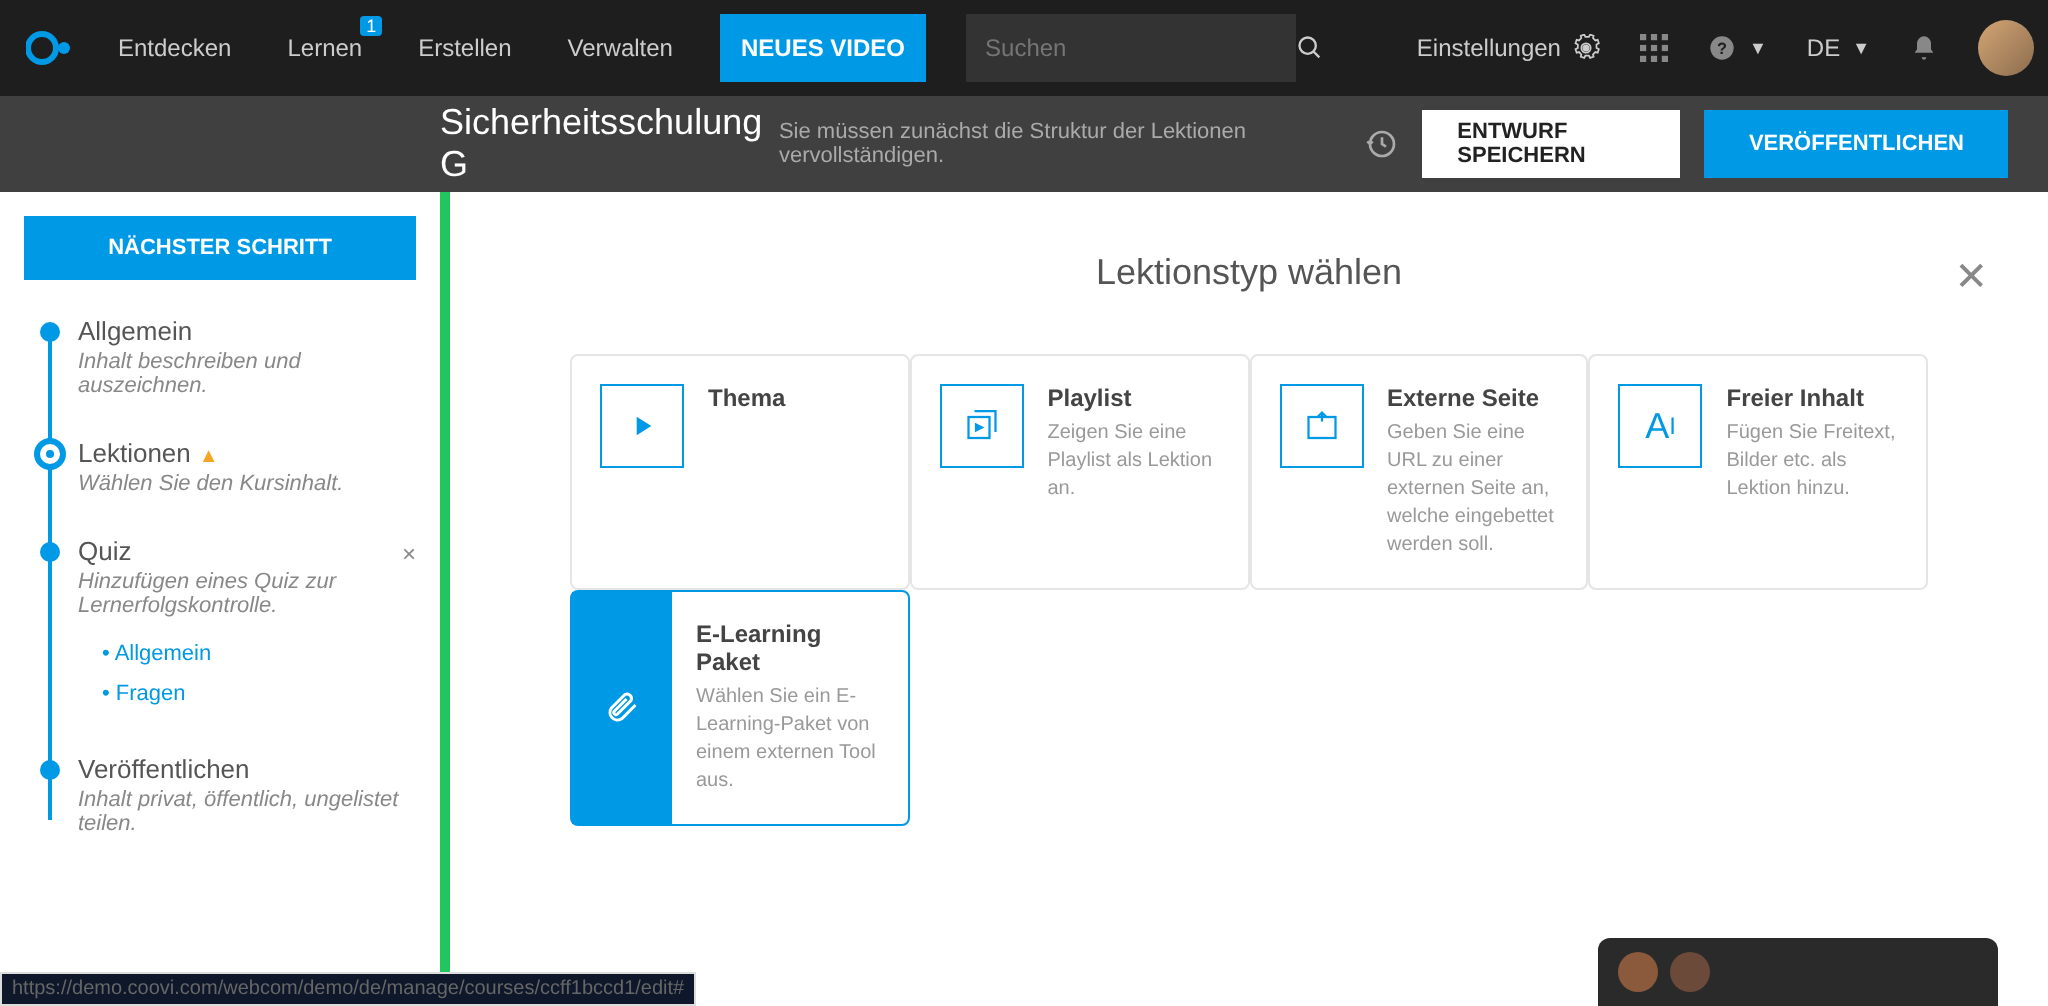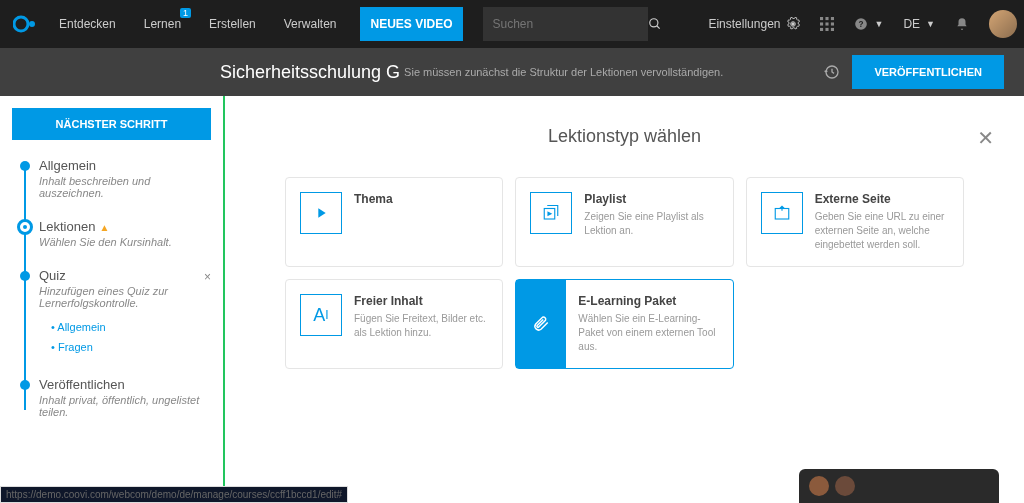--- a/index.html
+++ b/index.html
@@ -17,39 +17,39 @@
 .top-right-item{display:flex;align-items:center;gap:6px;cursor:pointer;color:#ccc;font-size:12px}
 .avatar{width:28px;height:28px;border-radius:50%;background:linear-gradient(135deg,#d4a574,#8b6d4f)}
 .subbar{height:48px;background:#404040;display:flex;align-items:center;padding:0 20px;color:#ddd}
 .course-title{font-size:18px;color:#fff;margin-left:200px}
 .sub-msg{font-size:11px;color:#aaa;margin-left:4px}
 .sub-right{margin-left:auto;display:flex;align-items:center;gap:12px}
 .history-icon{color:#aaa;cursor:pointer}
 .btn-white{background:#fff;color:#222;height:34px;padding:0 18px;display:flex;align-items:center;cursor:pointer;font-size:11px;font-weight:bold}
 .btn-pub{background:#0099e5;color:#fff;height:34px;padding:0 22px;display:flex;align-items:center;cursor:pointer;font-size:11px;font-weight:bold}
 .main{display:flex;height:407px}
-.sidebar{width:225px;padding:12px;border-right:2px solid #22c55e}
+.sidebar{width:225px;padding:12px;border-right:5px solid #22c55e}
 .btn-next{background:#0099e5;color:#fff;height:32px;width:100%;display:flex;align-items:center;justify-content:center;font-size:11px;font-weight:bold;cursor:pointer;margin-bottom:18px}
 .steps{position:relative;padding-left:5px}
 .step-line{position:absolute;left:12px;top:8px;bottom:8px;width:2px;background:#0099e5}
 .step{position:relative;padding-left:22px;margin-bottom:20px}
 .step-dot{position:absolute;left:3px;top:3px;width:10px;height:10px;border-radius:50%;background:#0099e5}
 .step-dot.active{left:0;top:0;width:16px;height:16px;border:3px solid #0099e5;background:#fff}
 .step-dot.active::after{content:"";position:absolute;left:3px;top:3px;width:4px;height:4px;border-radius:50%;background:#0099e5}
 .step-title{font-size:13px;color:#555}
 .step-desc{font-size:11px;color:#888;font-style:italic;margin-top:2px}
 .step-close{position:absolute;right:0;top:2px;color:#888;font-size:12px;cursor:pointer}
 .warn{color:#f5a623;font-size:10px;margin-left:4px}
 .sub-list{margin:8px 0 0 12px}
 .sub-item{font-size:11px;color:#0099e5;padding:4px 0;cursor:pointer}
 .sub-item::before{content:"• ";color:#0099e5}
 .content{flex:1;padding:30px 60px;position:relative}
 .modal-title{text-align:center;font-size:18px;color:#555;margin-bottom:30px}
 .close-modal{position:absolute;right:30px;top:30px;font-size:20px;color:#888;cursor:pointer}
-.cards{display:grid;grid-template-columns:1fr 1fr 1fr;gap:12px}
+.cards{display:grid;grid-template-columns:1fr 1fr 1fr 1fr;gap:0}
 .card{border:1px solid #e5e5e5;border-radius:4px;display:flex;padding:14px;cursor:pointer;background:#fff}
 .card-icon{width:42px;height:42px;border:1.5px solid #0099e5;color:#0099e5;display:flex;align-items:center;justify-content:center;flex-shrink:0;margin-right:12px}
 .card-body{flex:1}
 .card-title{font-size:12px;color:#444;font-weight:bold;margin-bottom:4px}
 .card-desc{font-size:10px;color:#999;line-height:1.4}
 .card.selected{border:1.5px solid #0099e5}
 .card.selected .card-icon{background:#0099e5;color:#fff;border-color:#0099e5;height:auto;align-self:stretch;margin:-14px 12px -14px -14px;width:50px}
 .status-url{position:absolute;bottom:0;left:0;font-size:10px;color:#666;background:#0f172a;padding:2px 5px;border:1px solid #ddd}
 .chat-widget{position:absolute;bottom:0;right:25px;width:200px;height:34px;background:#2a2a2a;border-radius:6px 6px 0 0;display:flex;align-items:center;padding:0 10px;gap:6px}
 .chat-av{width:20px;height:20px;border-radius:50%;background:#8b5a3c}
@@ -132,20 +132,21 @@
 <div class="subbar">
   <span class="course-title">Sicherheitsschulung G</span>
   <span class="sub-msg">Sie müssen zunächst die Struktur der Lektionen vervollständigen.</span>
   <div class="sub-right">
     <span class="history-icon">
         <svg width="16" height="16" viewBox="0 0 24 24" fill="none" stroke="#aaa" stroke-width="2">
           <path d="M3 12a9 9 0 109-9 9 9 0 00-9 9zm0 0l-2-2m2 2l2-2"></path>
           <path d="M12 7v5l3 2"></path>
         </svg>
       </span>
+    <div class="btn-white">ENTWURF SPEICHERN</div>
     <div class="btn-pub">VERÖFFENTLICHEN</div>
   </div>
 </div>
 
 <div class="main">
   <div class="sidebar">
     <div class="btn-next">NÄCHSTER SCHRITT</div>
     <div class="steps">
       <div class="step-line"></div>
       <div class="step">

